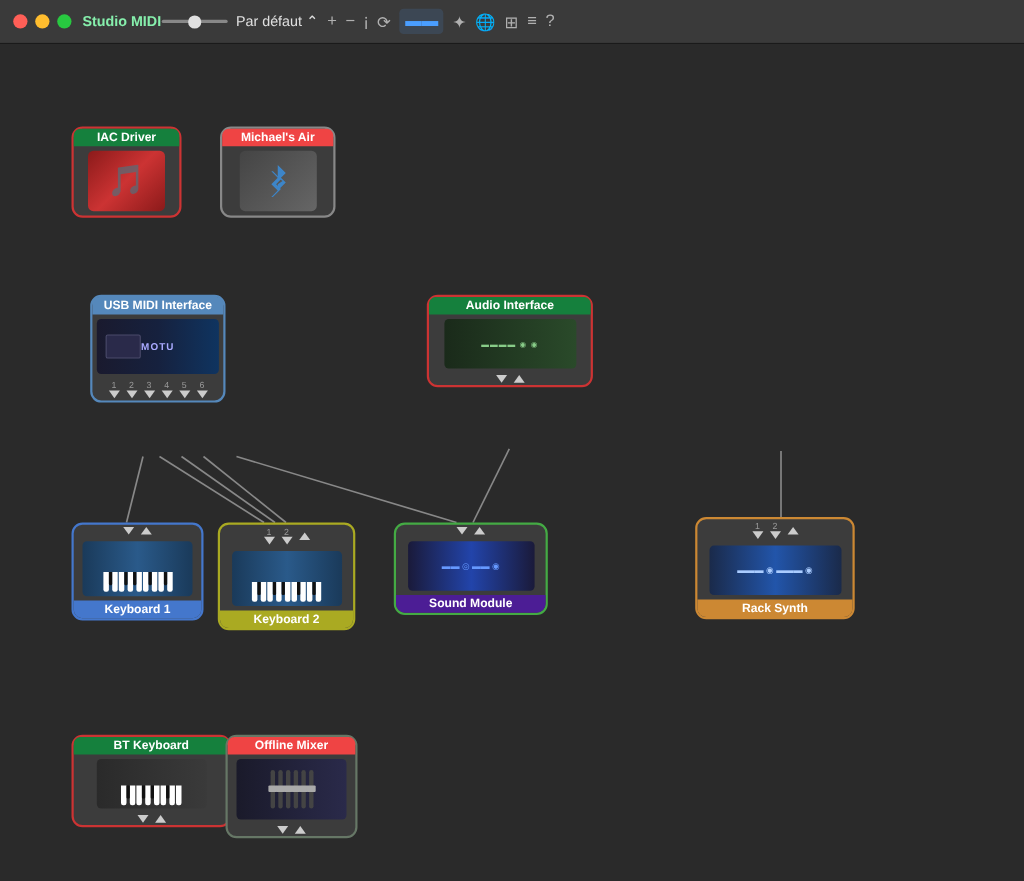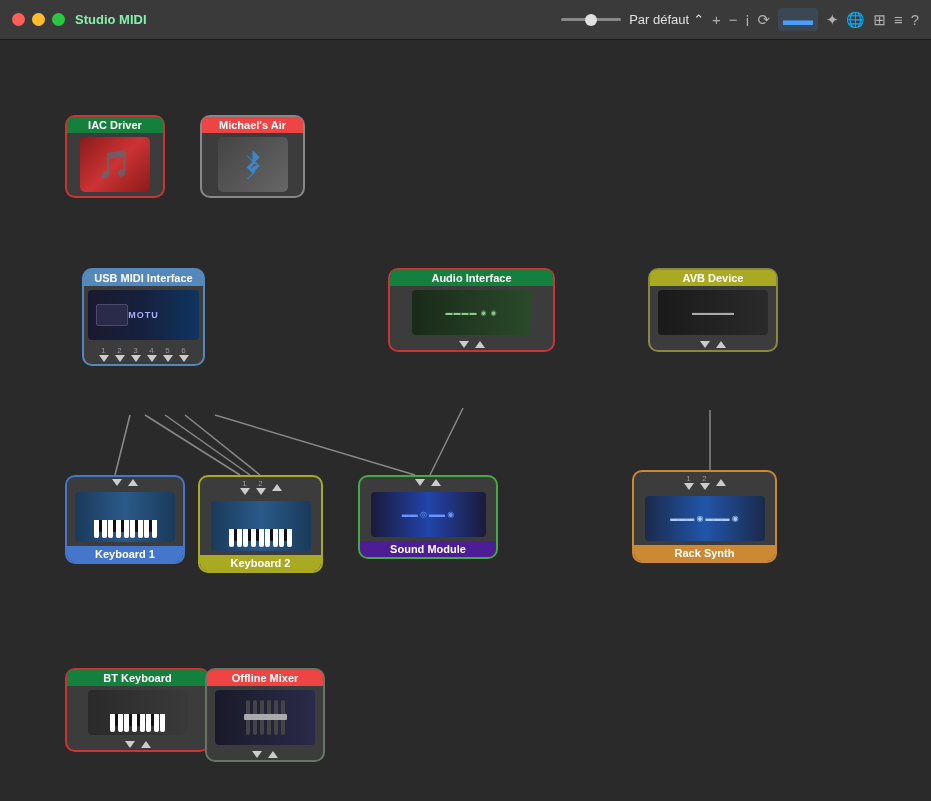--- a/index.html
+++ b/index.html
@@ -44,21 +44,21 @@
       font-size: 13px;
       font-weight: 600;
       color: #86efac;
     }
 
     .toolbar-center {
       display: flex;
       align-items: center;
       gap: 8px;
       flex: 1;
-      justify-content: flex-end;
+      justify-content: flex-start;
     }
 
     .slider-container {
       display: flex;
       align-items: center;
       gap: 6px;
     }
 
     .slider {
       width: 60px;
@@ -481,45 +481,33 @@
         <span class="port-num">5</span>
         <span class="triangle-down"></span>
       </div>
       <div class="port-group">
         <span class="port-num">6</span>
         <span class="triangle-down"></span>
       </div>
     </div>
   </div>
 
-  <div class="device-node" style="left:388px; top:228px; width:167px; border-color:#cc3333;">
+  <div class="device-node" style="left:388px; top:228px; width:151px; border-color:#cc3333;">
     <div class="device-label label-red">Audio Interface</div>
     <div class="device-image">
       <div class="img-audio-iface">
         <span style="font-size:7px;color:#88cc88;letter-spacing:1px;">▬▬▬▬ ◉ ◉</span>
       </div>
     </div>
     <div class="ports-bar">
       <span class="triangle-down"></span>
       <span class="triangle-up"></span>
     </div>
   </div>
 
-  <div class="device-node" style="left:648px; top:228px; width:130px; border-color:#888844;">
-    <div class="device-label label-yellow">AVB Device</div>
-    <div class="device-image">
-      <div class="img-avb">
-        <span style="font-size:7px;color:#aaaaaa;">▬▬▬▬▬▬</span>
-      </div>
-    </div>
-    <div class="ports-bar">
-      <span class="triangle-down"></span>
-      <span class="triangle-up"></span>
-    </div>
-  </div>
 
   <div class="device-node" style="left:65px; top:435px; width:120px; border-color:#4477cc;">
     <div class="ports-bar" style="padding-bottom:2px;">
       <span class="triangle-down"></span>
       <span class="triangle-up"></span>
     </div>
     <div class="device-image">
       <div class="img-keyboard">
         <div class="keys">
           <div class="key-white"></div>

